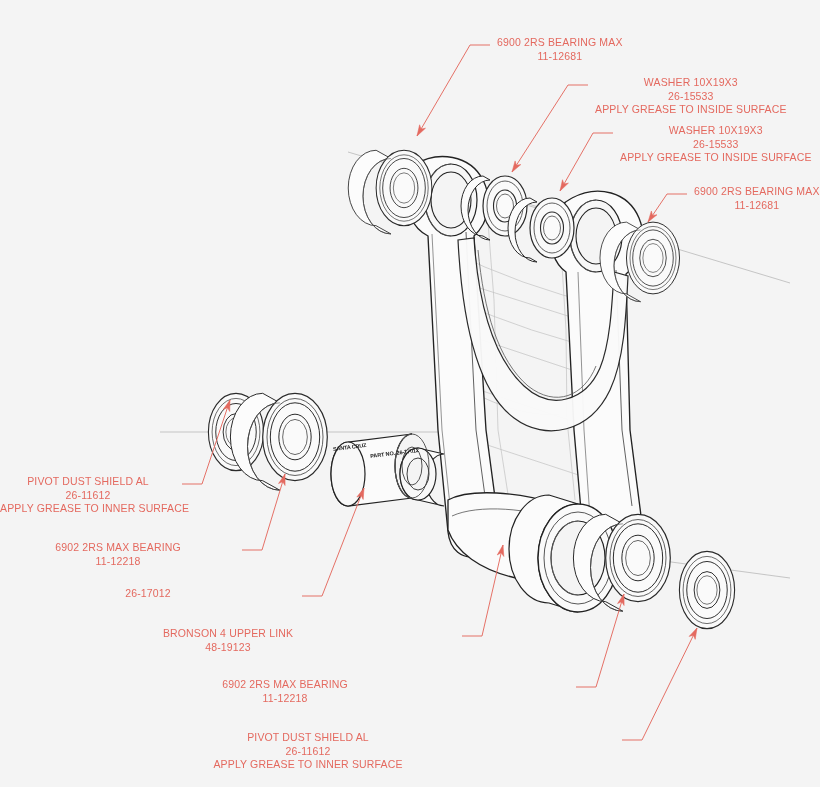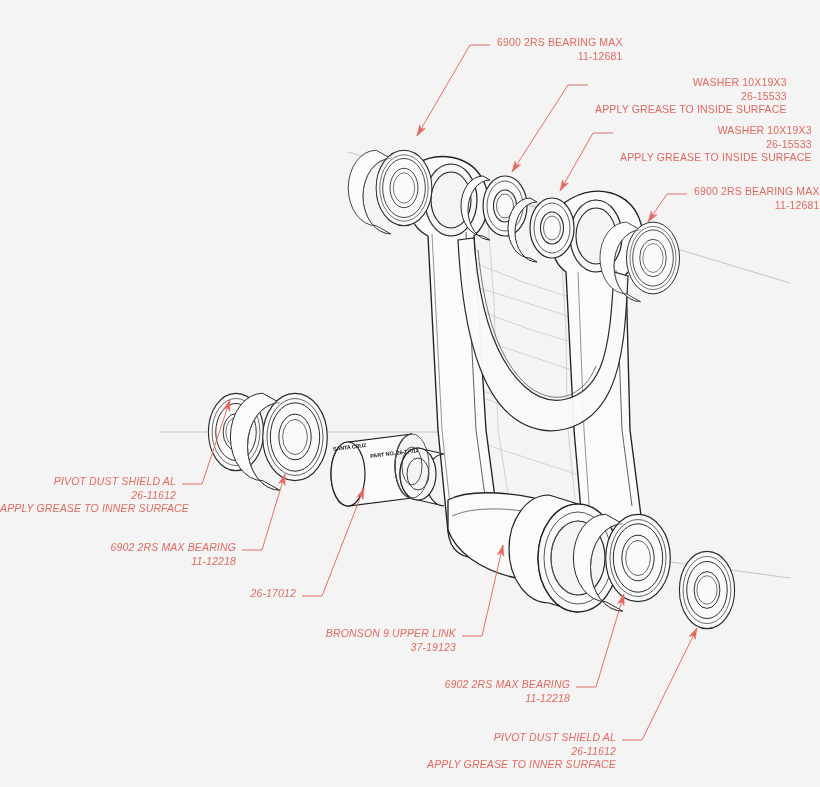--- a/index.html
+++ b/index.html
@@ -27,22 +27,22 @@
   .callout {
     position: absolute;
     color: #e4695f;
     font-family: "Liberation Sans", sans-serif;
     font-size: 10.5px;
     line-height: 13.6px;
     letter-spacing: 0.15px;
     white-space: nowrap;
     pointer-events: auto;
   }
-  .callout.right  { text-align: right; }
-  .callout.left   { text-align: right; font-style: italic; }
+  .callout.right  { text-align: center; }
+  .callout.left   { text-align: center; }
   .callout .ln { display: block; }
 </style>
 </head>
 <body>
 
 <div id="sheet">
 
   <svg class="layer" viewBox="0 0 820 787">
     <g stroke="#b9b9b9" stroke-width="0.8" fill="none">
       <line x1="348" y1="152" x2="560" y2="215"></line>
@@ -274,22 +274,22 @@
         <span class="ln">APPLY GREASE TO INNER SURFACE</span>
       </div>
       <div class="callout left" style="top: 541px; left: 0px; width: 236px;">
         <span class="ln">6902 2RS MAX BEARING</span>
         <span class="ln">11-12218</span>
       </div>
       <div class="callout left" style="top: 587px; left: 0px; width: 296px;">
         <span class="ln">26-17012</span>
       </div>
       <div class="callout left" style="top: 627px; left: 0px; width: 456px;">
-        <span class="ln">BRONSON 9 UPPER LINK</span>
-        <span class="ln">37-19123</span>
+        <span class="ln">BRONSON 4 UPPER LINK</span>
+        <span class="ln">48-19123</span>
       </div>
       <div class="callout left" style="top: 678px; left: 0px; width: 570px;">
         <span class="ln">6902 2RS MAX BEARING</span>
         <span class="ln">11-12218</span>
       </div>
       <div class="callout left" style="top: 731px; left: 0px; width: 616px;">
         <span class="ln">PIVOT DUST SHIELD AL</span>
         <span class="ln">26-11612</span>
         <span class="ln">APPLY GREASE TO INNER SURFACE</span>
       </div>

